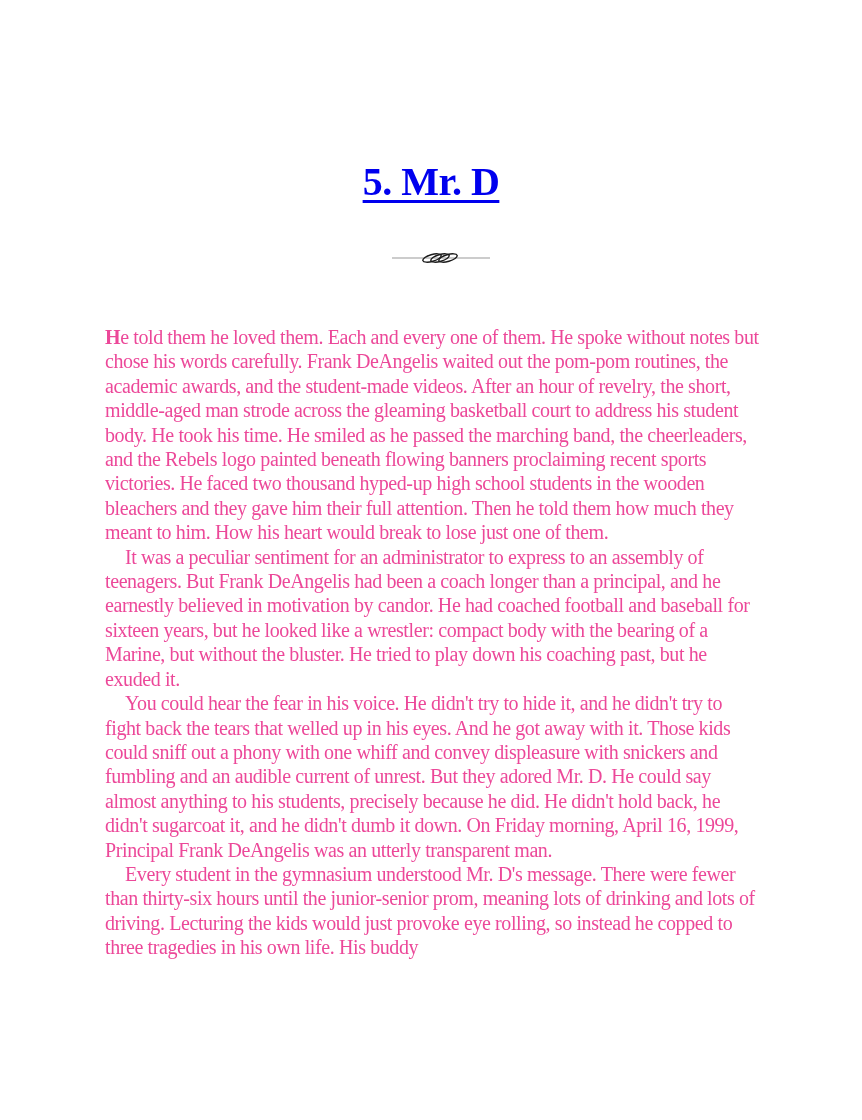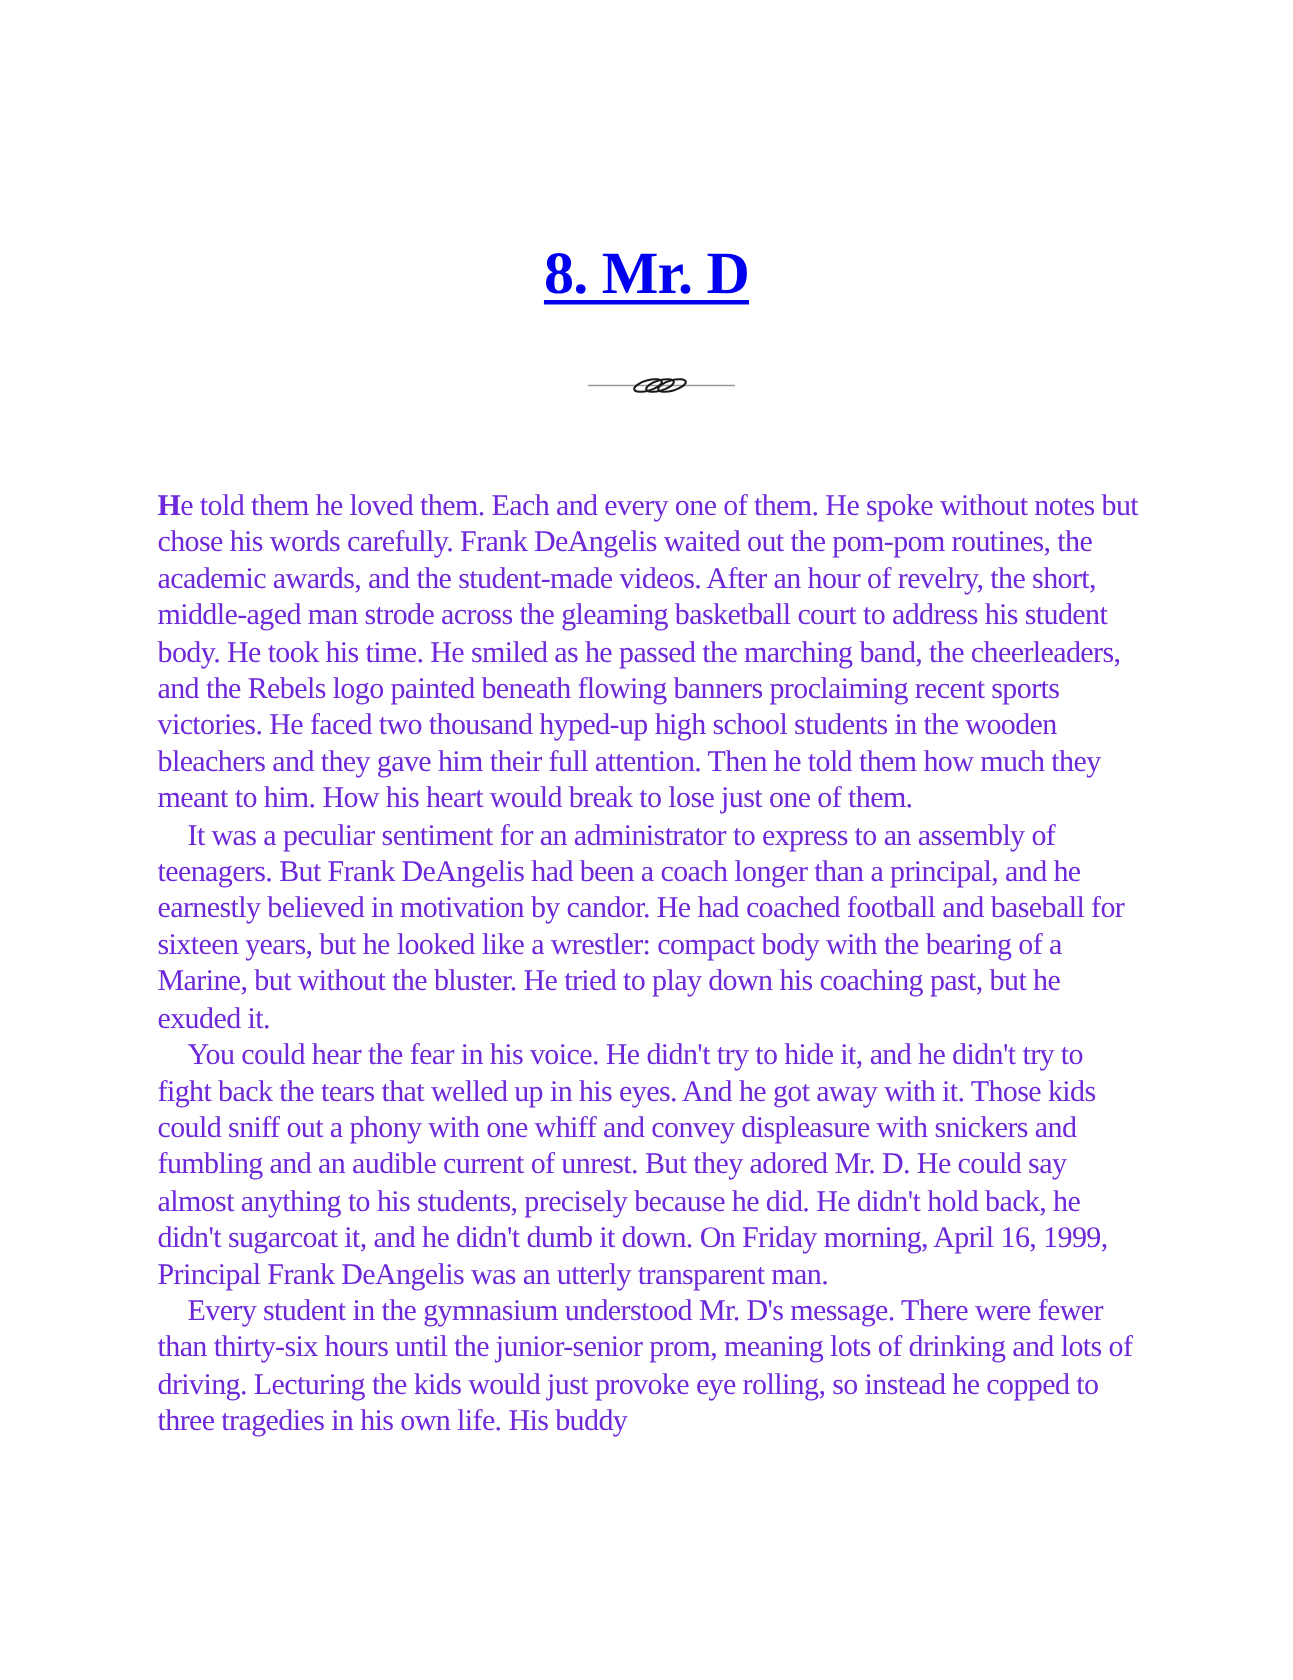--- a/index.html
+++ b/index.html
@@ -44,41 +44,41 @@
     height: 12px;
   }
   .body-text {
     position: absolute;
     top: 325px;
     left: 105px;
     width: 655px;
     font-size: 20px;
     line-height: 24.4px;
     letter-spacing: -0.4px;
-    color: #6d28d9;
+    color: #ec4899;
     text-align: left;
   }
   .body-text p {
     margin: 0;
     padding: 0;
     text-indent: 20px;
   }
   .body-text p.no-indent {
     text-indent: 0;
   }
   .lead-cap {
     font-weight: bold;
   }
 </style>
 </head>
 <body>
 
 <div class="page">
 
-  <h1 class="chapter-title"><a>8. Mr. D</a></h1>
+  <h1 class="chapter-title"><a>5. Mr. D</a></h1>
 
   <div class="divider">
     <svg width="98" height="12" viewBox="0 0 98 12" xmlns="http://www.w3.org/2000/svg">
       <line x1="0" y1="6" x2="98" y2="6" stroke="#999999" stroke-width="1"></line>
       <g fill="none" stroke="#1a1a1a" stroke-width="1.4">
         <ellipse cx="40" cy="6" rx="9.5" ry="3.4" transform="rotate(-16 40 6)"></ellipse>
         <ellipse cx="48" cy="6" rx="9.5" ry="3.4" transform="rotate(-16 48 6)"></ellipse>
         <ellipse cx="56" cy="6" rx="9.5" ry="3.4" transform="rotate(-16 56 6)"></ellipse>
       </g>
     </svg>

